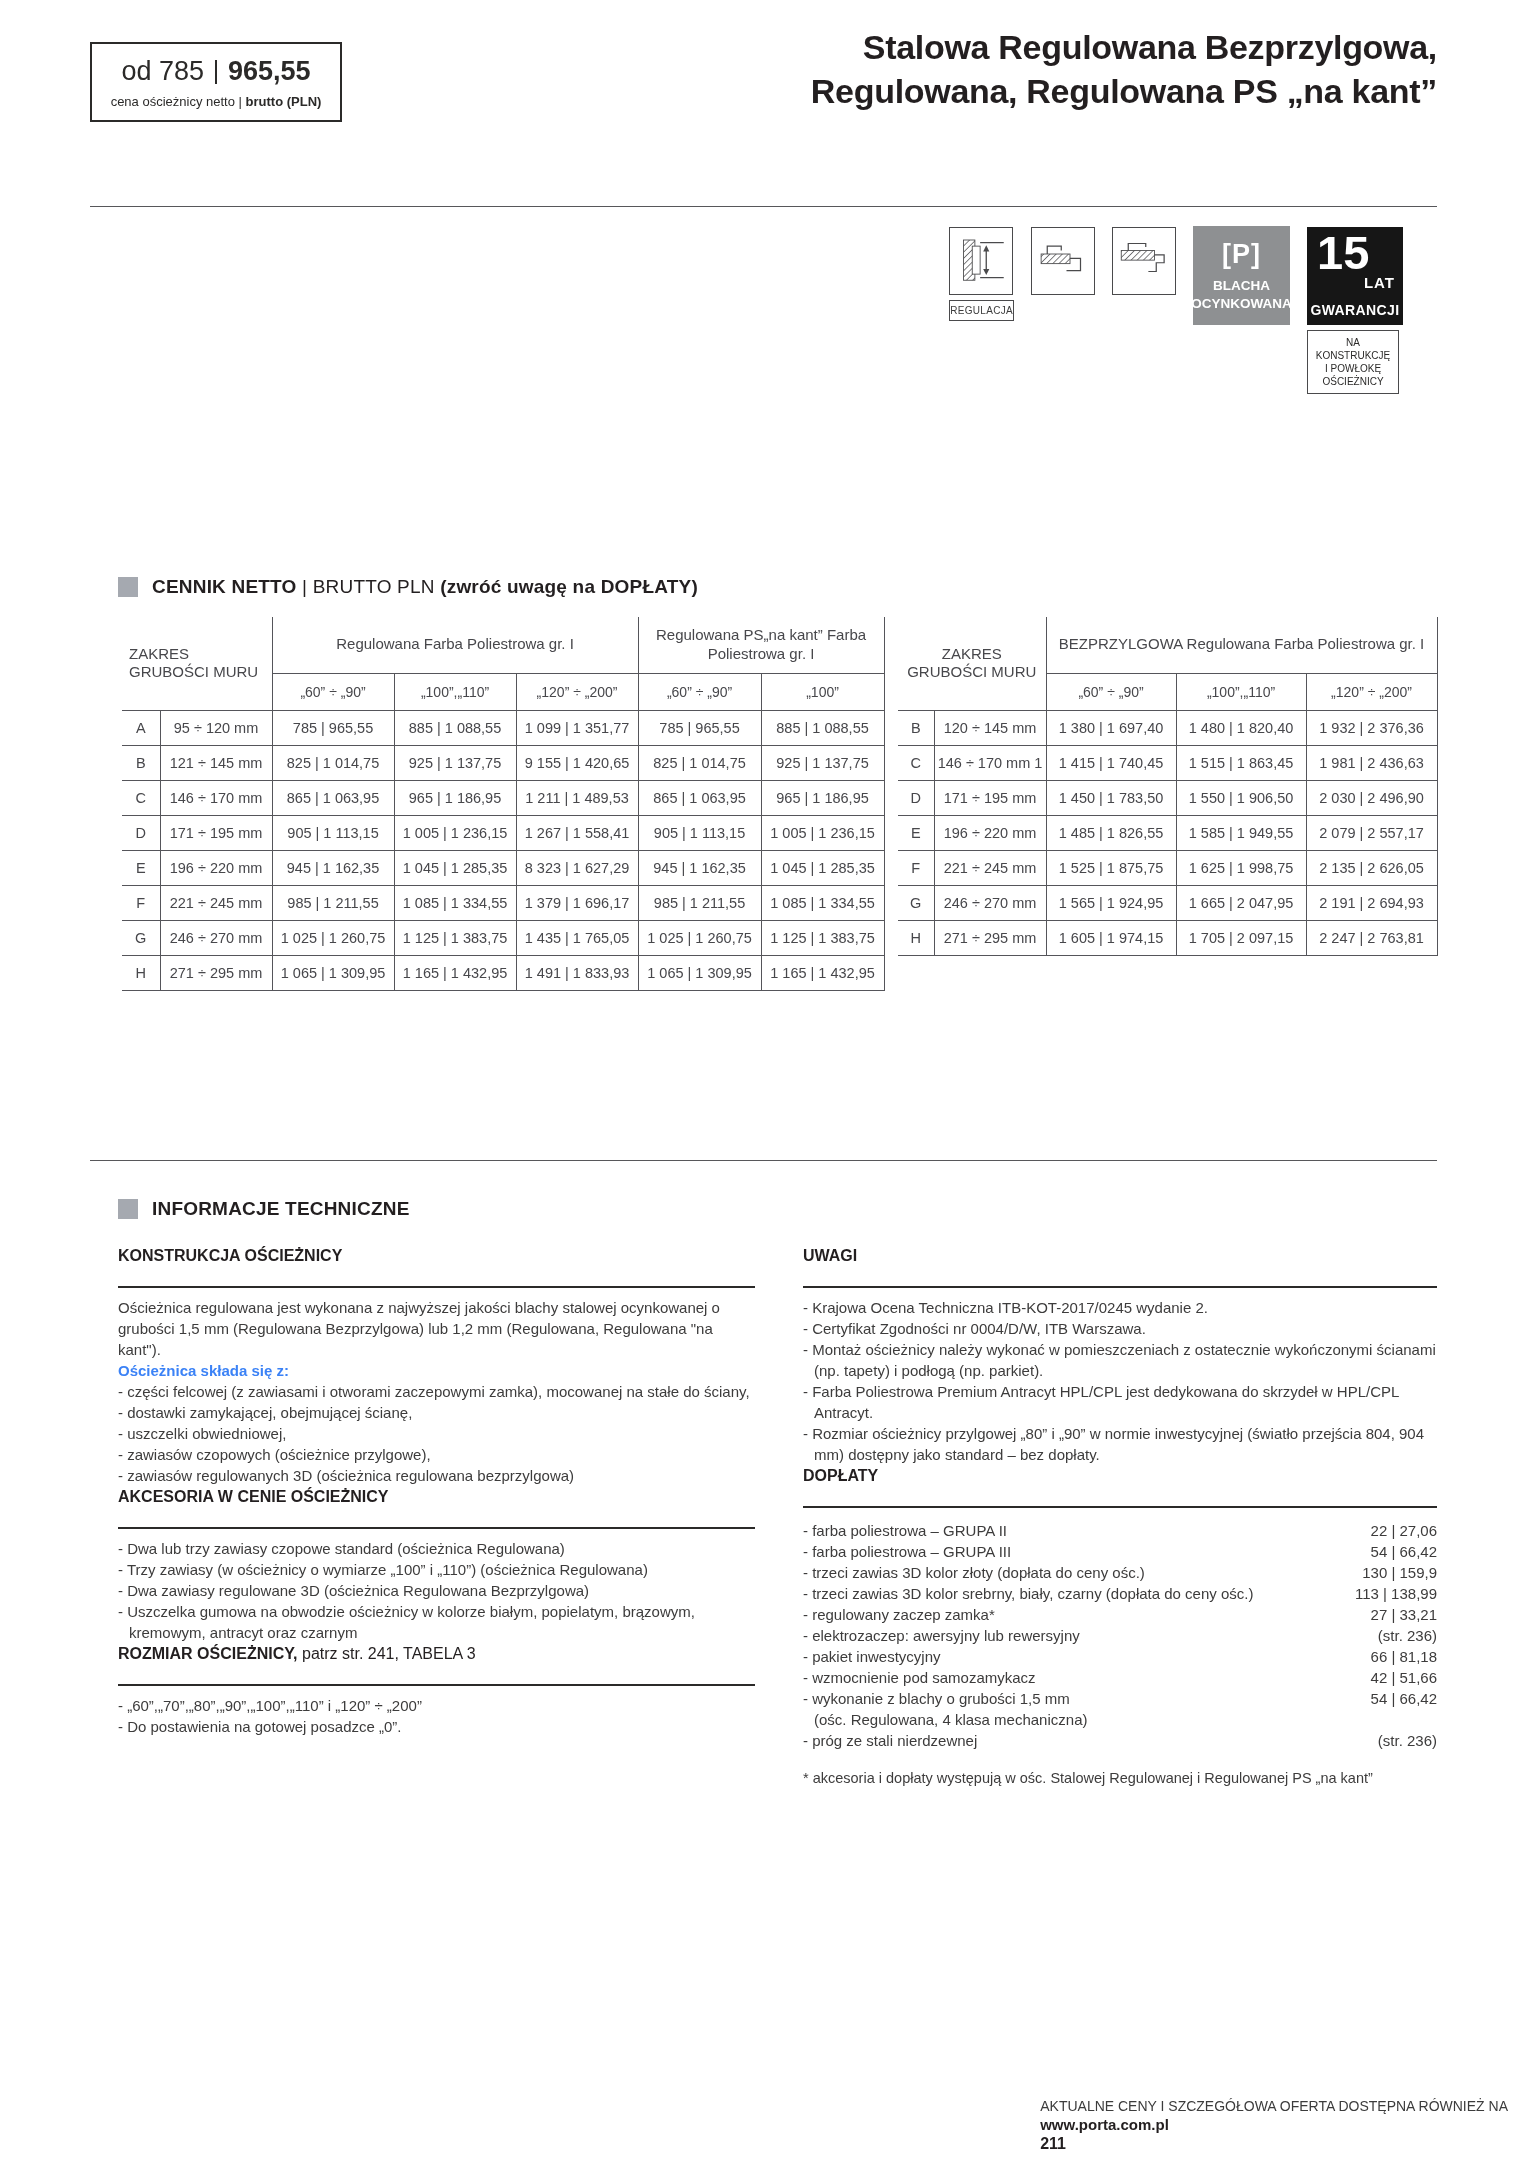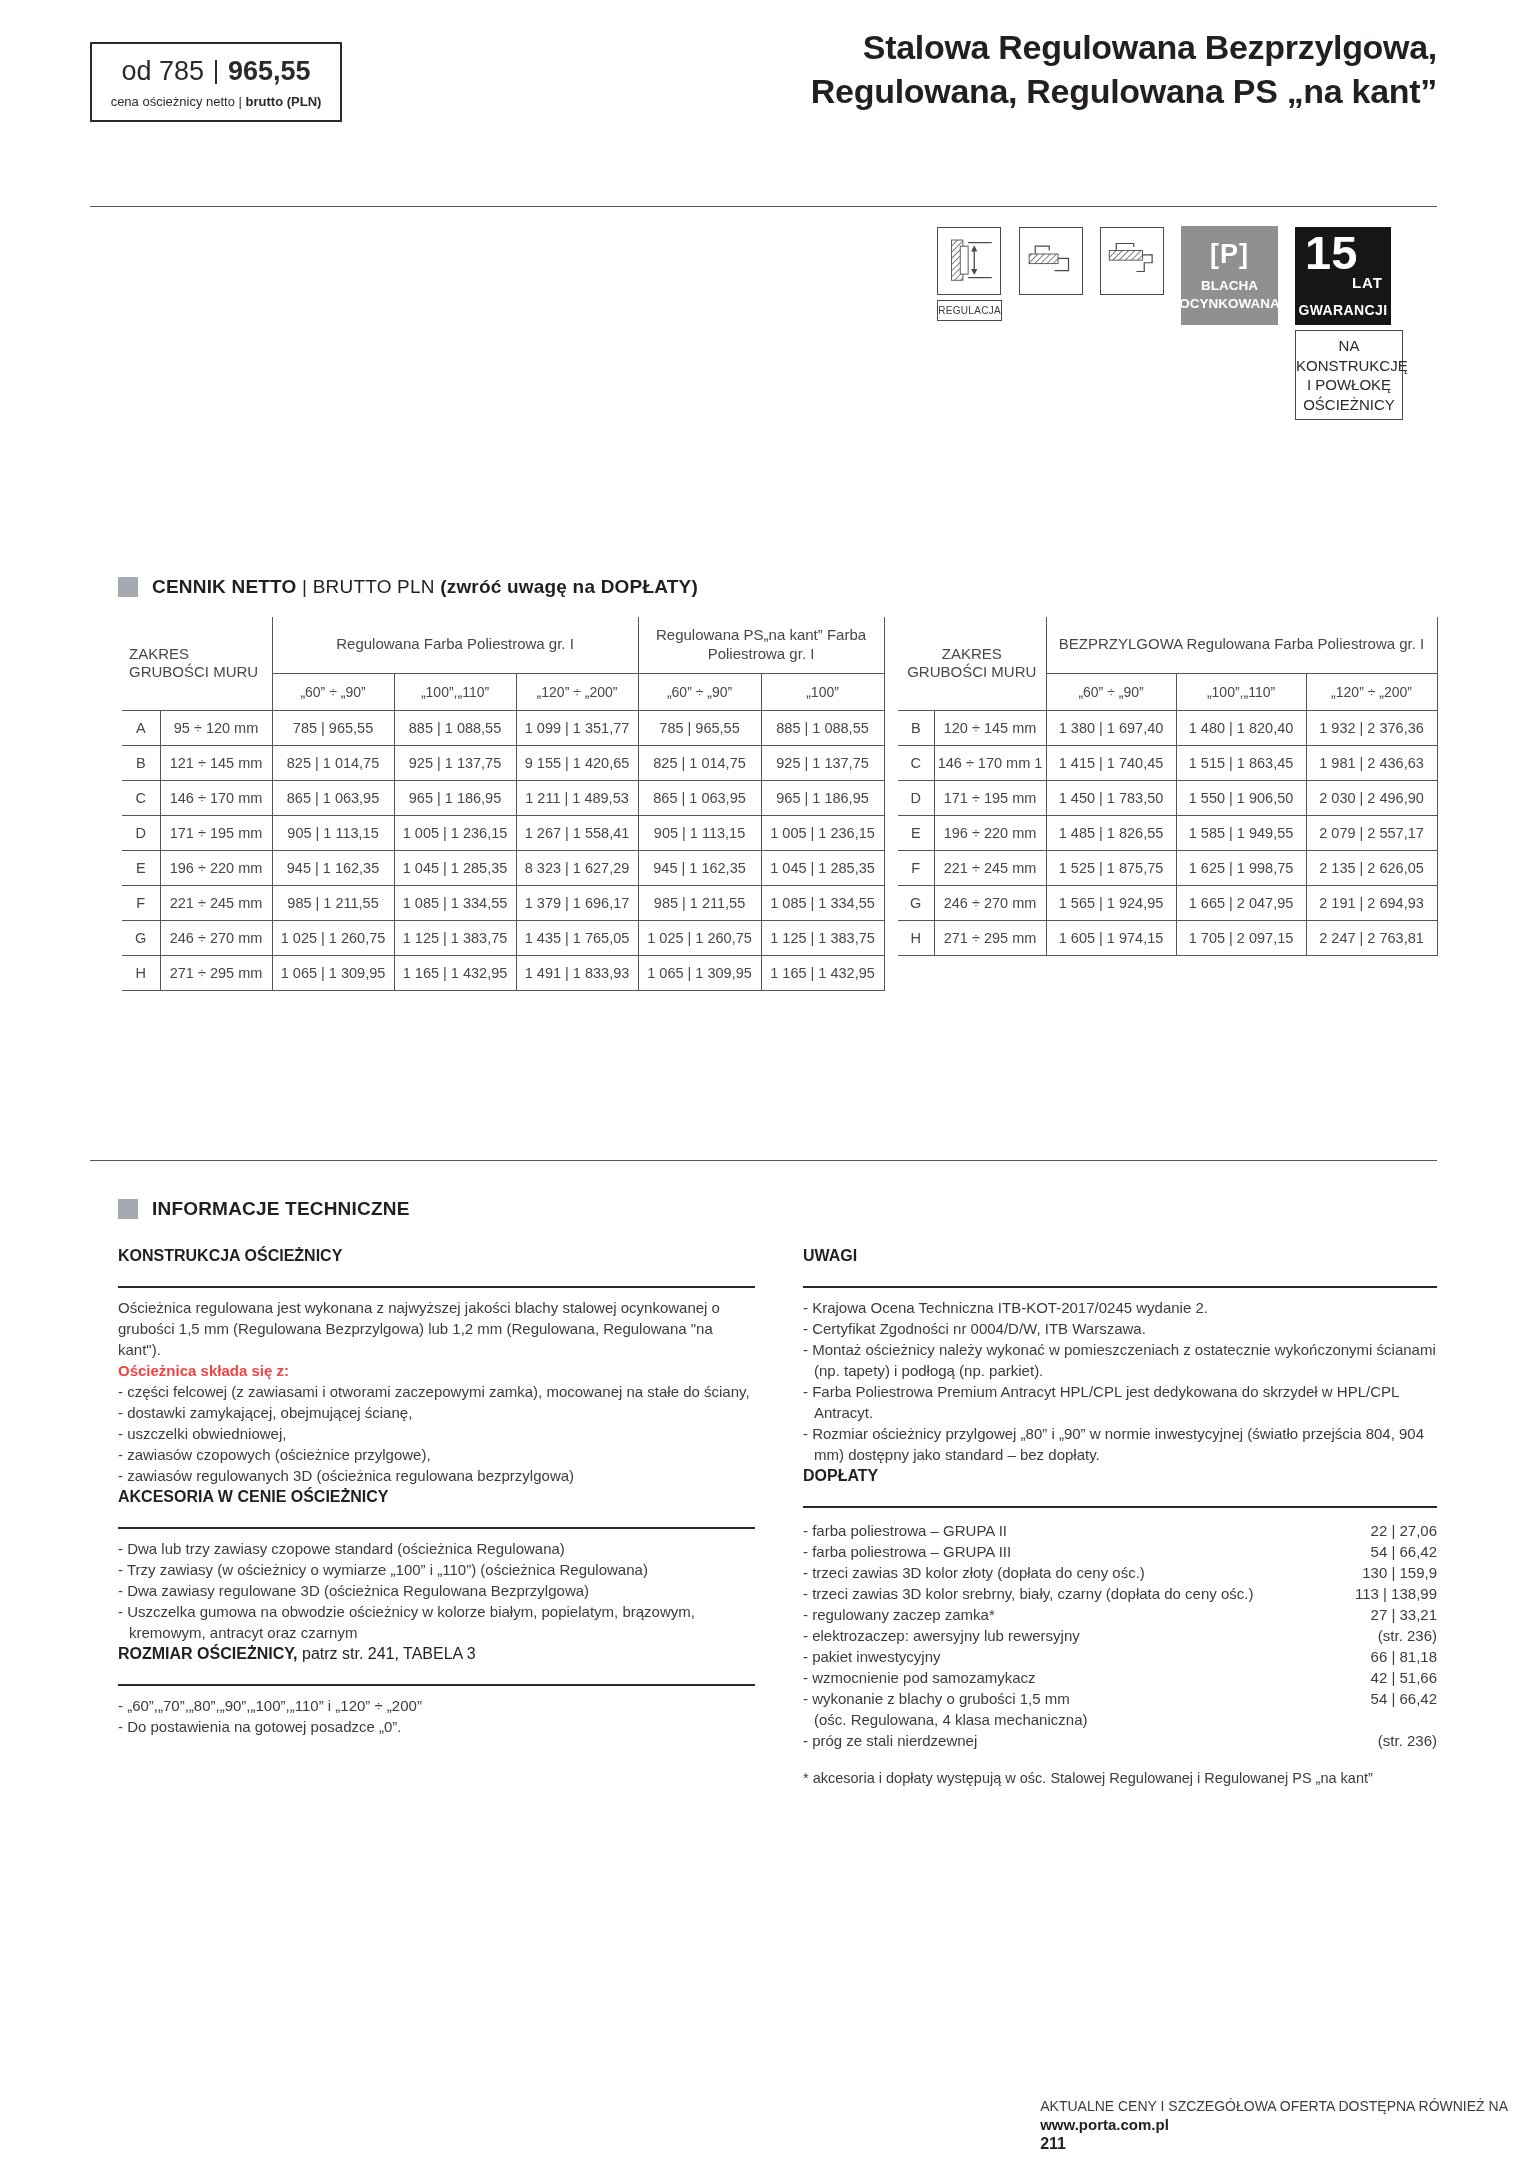--- a/index.html
+++ b/index.html
@@ -29,21 +29,21 @@
             display:flex;align-items:center;justify-content:center;}
   .icon-label{border:1px solid #4a4a4c;font-size:10px;text-align:center;padding:4px 0;letter-spacing:.3px;color:#3c3c3c;}
   .badge-gray{width:97px;height:99px;background:#8e9092;color:#fff;display:flex;flex-direction:column;
               align-items:center;justify-content:center;gap:7px;margin-top:-1px;}
   .porta-logo{font-size:27px;font-weight:700;letter-spacing:1px;}
   .badge-gray .bt{font-size:13.5px;font-weight:700;line-height:1.3;text-align:center;}
   .badge-black{width:96px;height:98px;background:#161616;color:#fff;position:relative;}
   .gw-years{position:absolute;left:10px;top:-2px;font-size:47px;font-weight:700;}
   .gw-lat{position:absolute;right:8px;top:47px;font-size:15px;font-weight:700;letter-spacing:1px;}
   .gw-word{position:absolute;left:0;right:0;bottom:7px;text-align:center;font-size:14px;font-weight:700;letter-spacing:.4px;}
-  .badge-note{width:108px;border:1px solid #4a4a4c;font-size:15px;text-align:center;line-height:1.3;
+  .badge-note{width:92px;border:1px solid #4a4a4c;font-size:10px;text-align:center;line-height:1.3;
               padding:5px 0;box-sizing:border-box;color:#2b2a29;}
 
   
   .section-head{position:absolute;display:flex;align-items:center;gap:14px;}
   .sq{width:20px;height:20px;background:#a5a9b0;flex:0 0 auto;}
   .section-head h2{margin:0;font-size:19px;font-weight:400;letter-spacing:.2px;color:#231f20;}
   .section-head h2 .b{font-weight:700;}
   .cennik-head{left:118px;top:576px;}
   .tech-head{left:118px;top:1198px;}
 
@@ -61,21 +61,21 @@
   .t-right{left:898px;top:617px;width:539px;}
 
   
   .tech-col{position:absolute;top:1245px;font-size:15px;line-height:21px;color:#3d3c3c;}
   .tech-left{left:118px;width:637px;}
   .tech-right{left:803px;width:634px;}
   .tech-col h3{margin:0 0 9px 0;font-size:16px;font-weight:700;color:#231f20;
                border-bottom:2px solid #2b2a29;padding-bottom:20px;}
   .tech-col h3 .light{font-weight:400;}
   .tech-col p{margin:0;}
-  .bold-line{font-weight:700;color:#ef4444;}
+  .bold-line{font-weight:700;color:#3b82f6;}
   .bullet{padding-left:11px;text-indent:-11px;}
   .mt28{margin-top:28px;}
   .mt20{margin-top:20px;}
   .dop-list{margin-top:12px;}
   .dop-row{display:flex;justify-content:space-between;align-items:baseline;}
   .dop-label{padding-left:11px;text-indent:-11px;}
   .dop-value{white-space:nowrap;padding-left:12px;}
   .dop-sub{padding-left:11px;}
   .footnote{margin-top:17px;font-size:14.5px;padding-left:11px;text-indent:-11px;}
 

